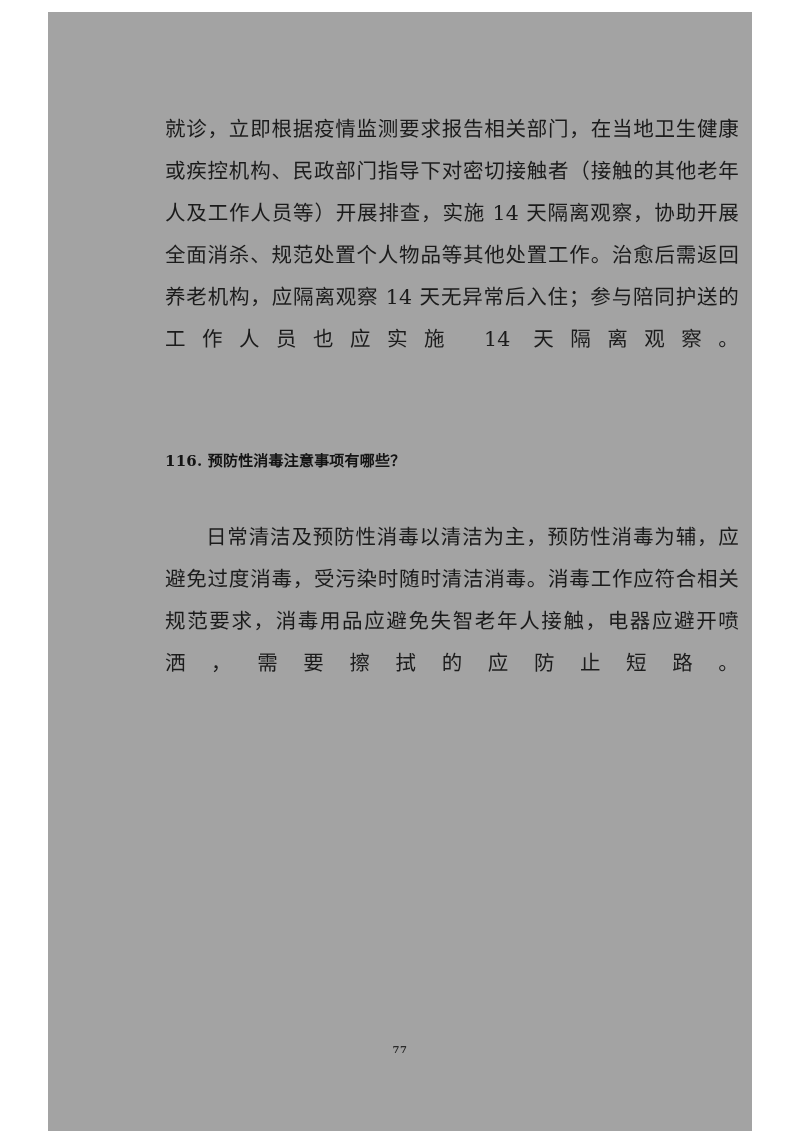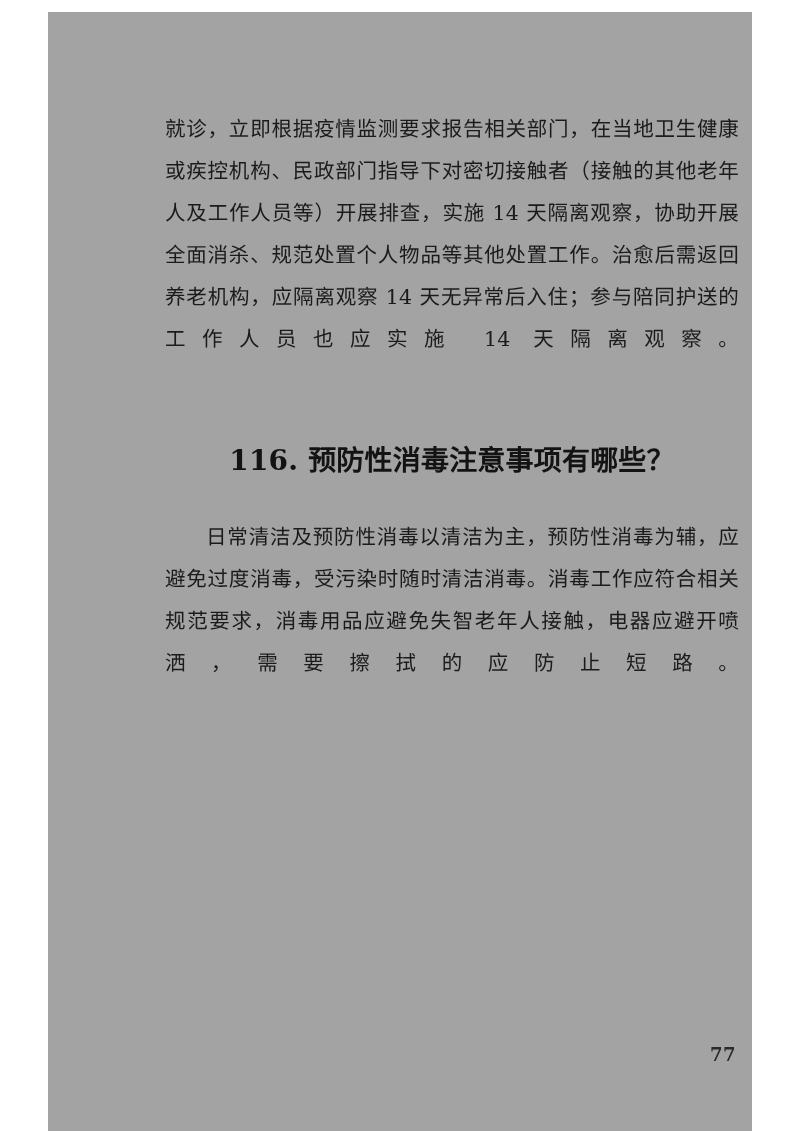--- a/index.html
+++ b/index.html
@@ -52,44 +52,44 @@
   
   .para::after {
     content: "";
     display: inline-block;
     width: 100%;
   }
 
   
   .heading {
     font-family: "DejaVu Serif", "Liberation Serif", serif;
-    font-size: 28px;
+    font-size: 15px;
     line-height: 42px;
     font-weight: bold;
     color: #131313;
-    text-align: center;
+    text-align: left;
     text-indent: 0;
     margin: 0;
     padding: 0;
     letter-spacing: 0.2px;
   }
 
   
   .gap-before-heading { height: 38px; }
   .gap-after-heading  { height: 34px; }
 
   
   .page-number {
     position: absolute;
     left: 0;
-    right: 16px;
+    right: 0;
     top: 1032px;
-    text-align: right;
+    text-align: center;
     font-family: "DejaVu Serif", "Liberation Serif", serif;
-    font-size: 18px;
+    font-size: 10px;
     font-weight: bold;
     color: #2a2a2a;
     letter-spacing: 0.5px;
   }
 </style>
 </head>
 <body>
 
 <div class="page">
 

